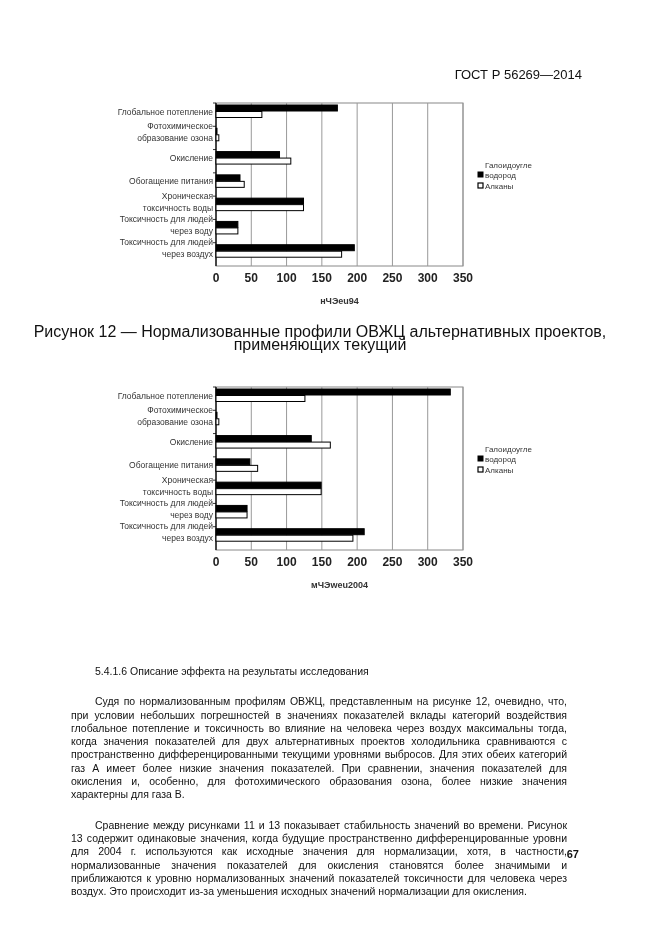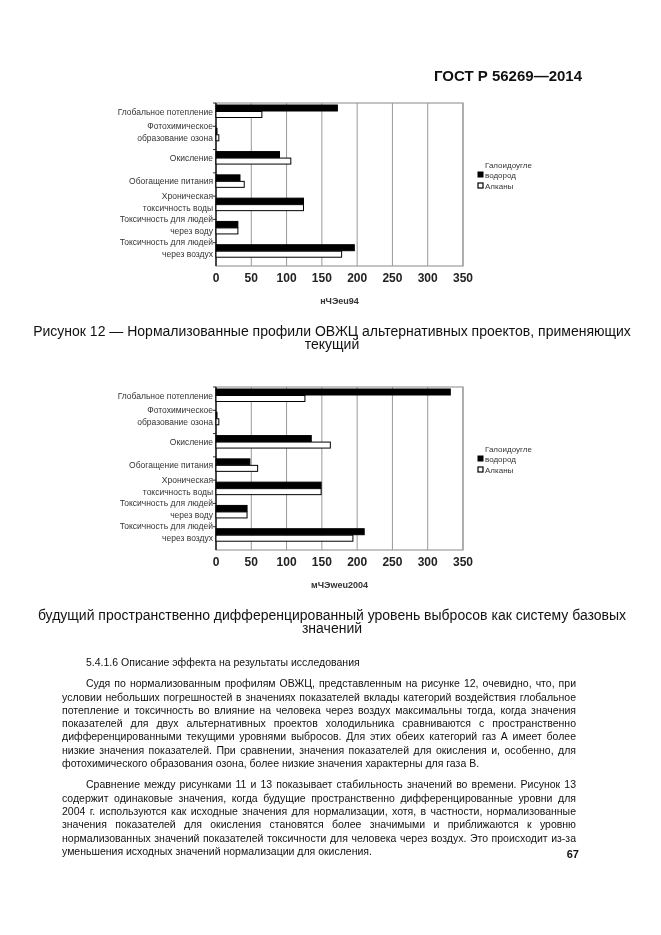--- a/index.html
+++ b/index.html
@@ -1,22 +1,22 @@
 <!DOCTYPE html>
 <html><head>
 <meta charset="utf-8">
 <style>
   html, body { margin:0; padding:0; background:#fff; }
   body { width:661px; height:935px; position:relative; overflow:hidden; font-family:"Liberation Sans", sans-serif; color:#111; }
-  .header { position:absolute; top:67px; right:79px; font-weight:bold; font-size:15px; font-family:"Liberation Sans", sans-serif; }
+  .header { position:absolute; top:67px; right:79px; font-weight:normal; font-size:13px; font-family:"Liberation Sans", sans-serif; }
   .chart { position:absolute; left:100px; width:470px; }
   .chart svg { display:block; }
-  .caption { position:absolute; left:32px; width:600px; text-align:center; font-size:14px; line-height:13px; }
+  .caption { position:absolute; left:20px; width:600px; text-align:center; font-size:16px; line-height:13px; }
   .body-text { position:absolute; left:54px; width:530px; font-size:10.5px; line-height:13.3px; text-align:justify; }
-  .body-text p { margin:8px; text-indent:24px; }
+  .body-text p { margin:17px; text-indent:24px; }
   .body-text p.sec { text-indent:24px; }
   .page-num { position:absolute; top:848px; right:82px; font-weight:bold; font-size:11px; }
 </style>
 </head>
 <body>
 
 <div class="header">ГОСТ Р 56269—2014</div>
 
 <div class="chart" style="top:98px;">
   <svg id="chart0" width="470" height="215">
@@ -138,21 +138,20 @@
       <text x="239.5" y="206" text-anchor="middle" font-size="9" font-weight="bold" fill="#333" font-family="Liberation Sans, sans-serif">мЧЭweu2004</text>
       <text x="385" y="70" font-size="8" fill="#333" font-family="Liberation Sans, sans-serif">Галоидоугле</text>
       <rect x="378" y="74" width="5" height="5" fill="#000" stroke="#000"></rect>
       <text x="385" y="80" font-size="8" fill="#333" font-family="Liberation Sans, sans-serif">водород</text>
       <rect x="378" y="85" width="5" height="5" fill="#fff" stroke="#000" stroke-width="1.2"></rect>
       <text x="385" y="91" font-size="8" fill="#333" font-family="Liberation Sans, sans-serif">Алканы</text>
     </svg>
 </div>
 
 <div class="caption" style="top:609px;">
-  <div>будущий пространственно дифференцированный уровень выбросов как систему базовых значений</div>
 </div>
 
 <div class="body-text" style="top:648px;">
   <p class="sec">5.4.1.6 Описание эффекта на результаты исследования</p>
   <p>Судя по нормализованным профилям ОВЖЦ, представленным на рисунке 12, очевидно, что, при условии небольших погрешностей в значениях показателей вклады категорий воздействия глобальное потепление и токсичность во влияние на человека через воздух максимальны тогда, когда значения показателей для двух альтернативных проектов холодильника сравниваются с пространственно дифференцированными текущими уровнями выбросов. Для этих обеих категорий газ А имеет более низкие значения показателей. При сравнении, значения показателей для окисления и, особенно, для фотохимического образования озона, более низкие значения характерны для газа В.</p>
   <p>Сравнение между рисунками 11 и 13 показывает стабильность значений во времени. Рисунок 13 содержит одинаковые значения, когда будущие пространственно дифференцированные уровни для 2004 г. используются как исходные значения для нормализации, хотя, в частности, нормализованные значения показателей для окисления становятся более значимыми и приближаются к уровню нормализованных значений показателей токсичности для человека через воздух. Это происходит из-за уменьшения исходных значений нормализации для окисления.</p>
 </div>
 
 <div class="page-num">67</div>
 

